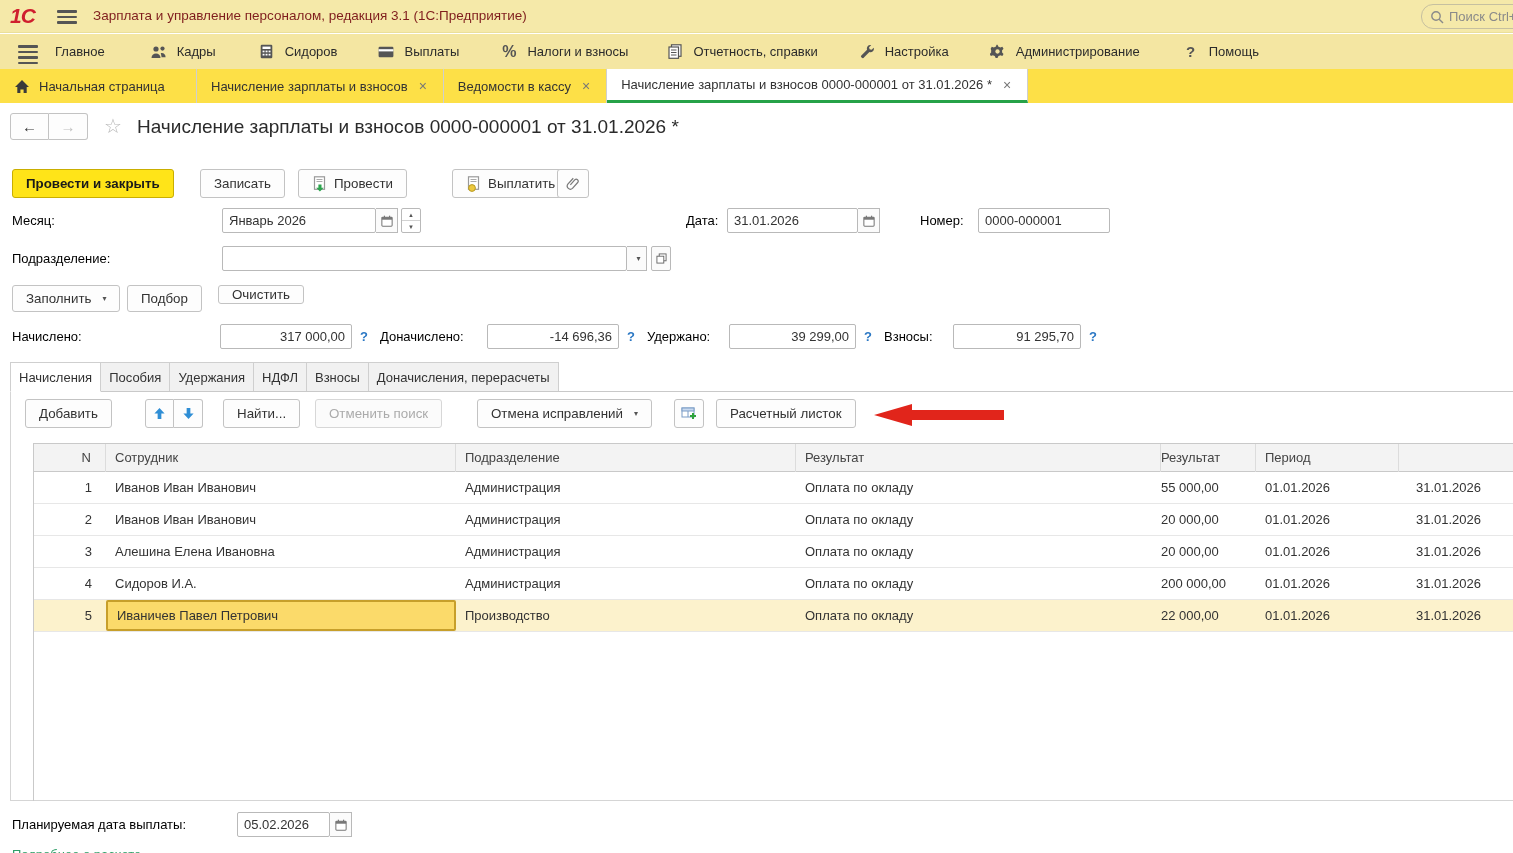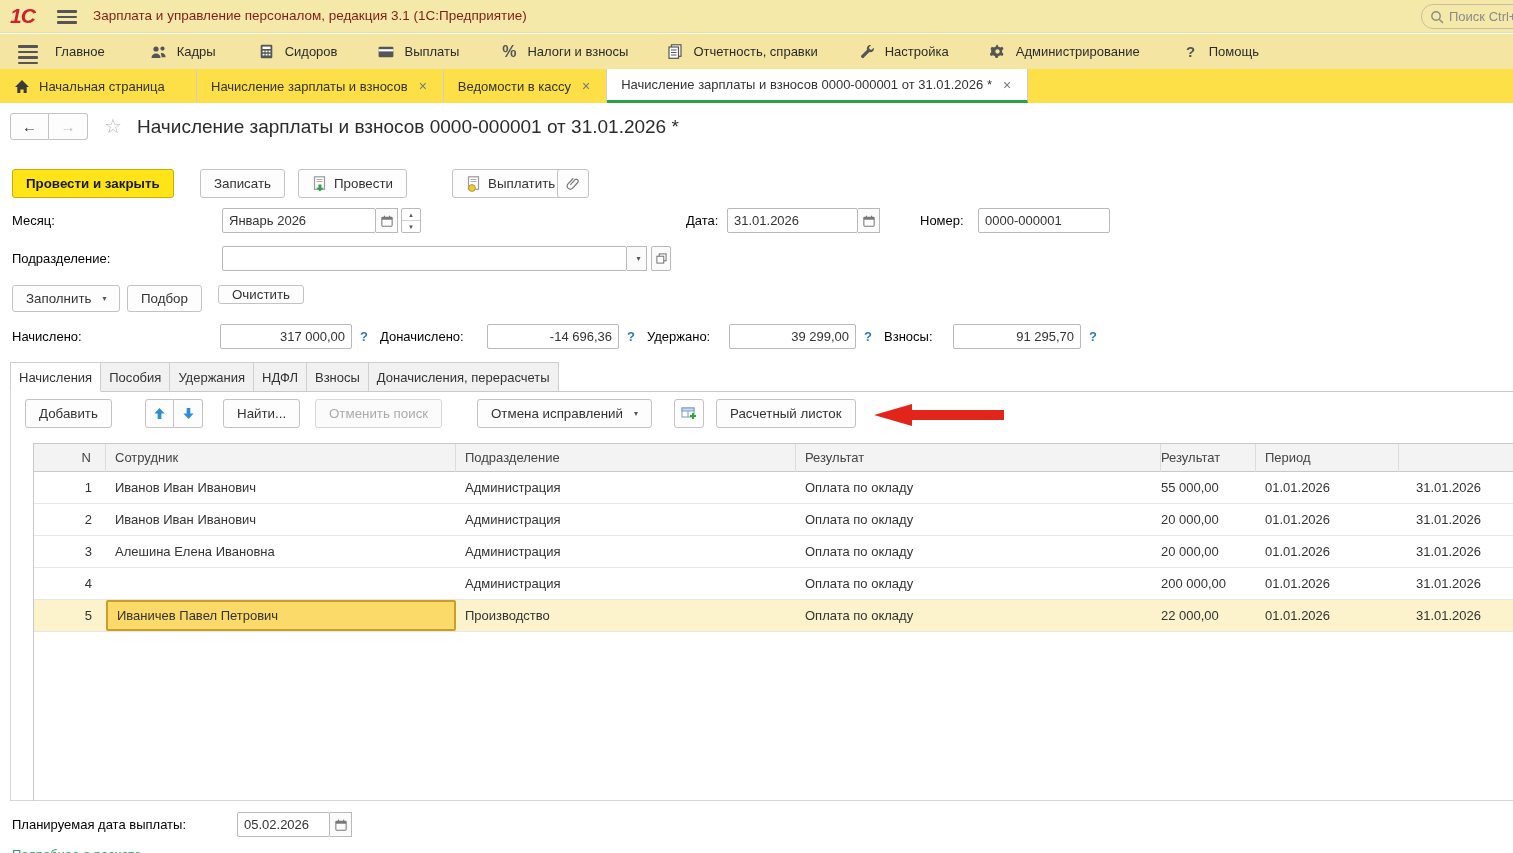--- a/index.html
+++ b/index.html
@@ -385,20 +385,21 @@
         <span class="cell c0">3</span>
         <span class="cell c1">Алешина Елена Ивановна</span>
         <span class="cell c2">Администрация</span>
         <span class="cell c3">Оплата по окладу</span>
         <span class="cell c4">20 000,00</span>
         <span class="cell c5">01.01.2026</span>
         <span class="cell c6">31.01.2026</span>
       </div>
       <div class="grow">
         <span class="cell c0">4</span>
+        <span class="cell c1">Сидоров И.А.</span>
         <span class="cell c2">Администрация</span>
         <span class="cell c3">Оплата по окладу</span>
         <span class="cell c4">200 000,00</span>
         <span class="cell c5">01.01.2026</span>
         <span class="cell c6">31.01.2026</span>
       </div>
       <div class="grow selected">
         <span class="cell c0">5</span>
         <span class="cell c1 active-cell">Иваничев Павел Петрович</span>
         <span class="cell c2">Производство</span>

